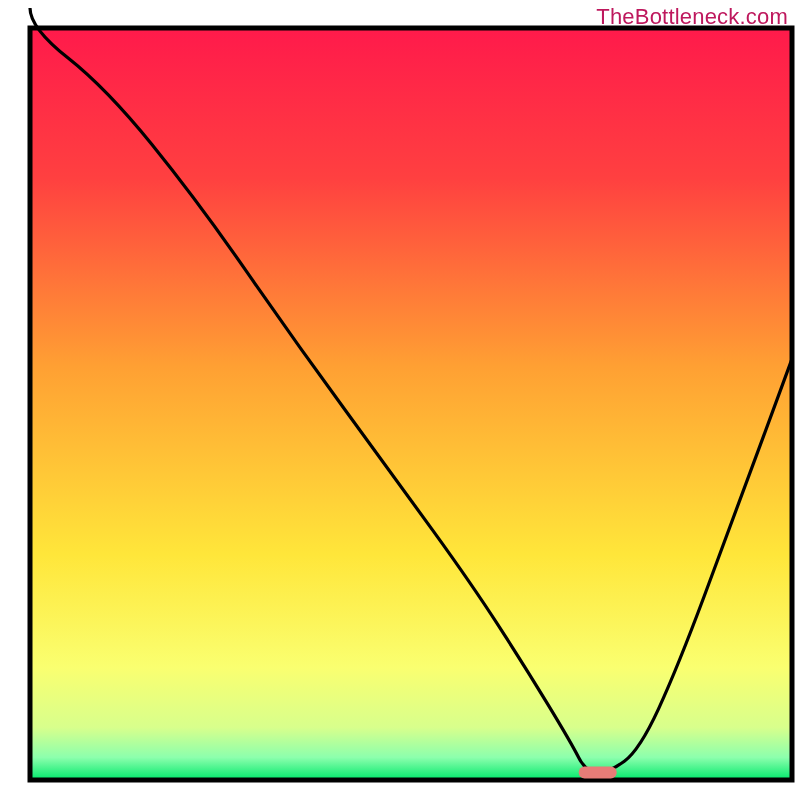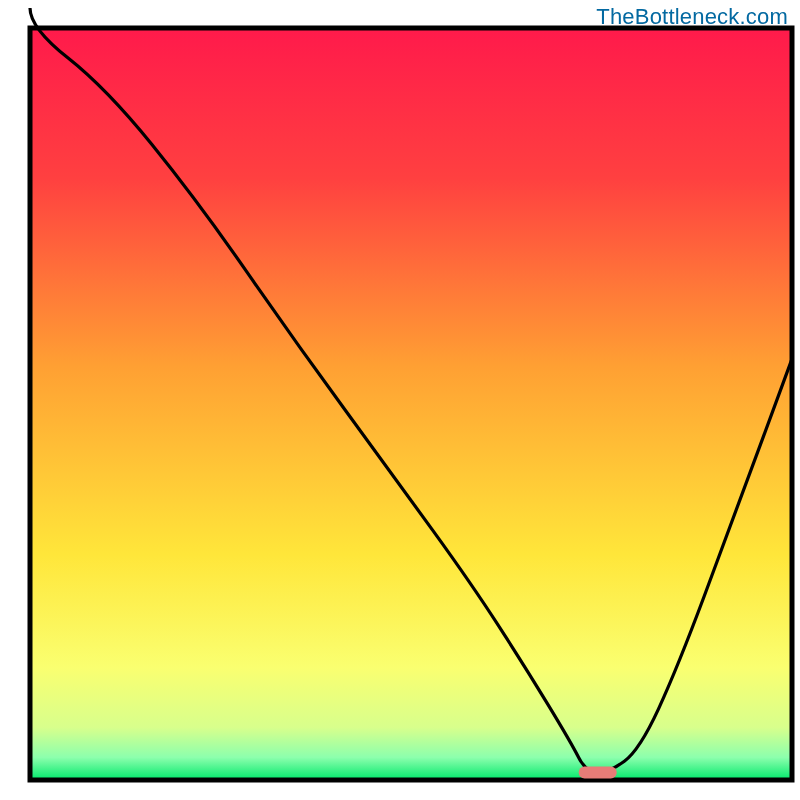--- a/index.html
+++ b/index.html
@@ -13,21 +13,21 @@
   .frame {
     position: relative;
     width: 800px;
     height: 800px;
   }
   .watermark {
     position: absolute;
     top: 4px;
     right: 12px;
     font-size: 22px;
-    color: #0369a1;
+    color: #be185d;
     font-weight: 500;
     letter-spacing: 0.2px;
     z-index: 5;
   }
   svg.plot {
     position: absolute;
     left: 0;
     top: 0;
   }
 </style>

